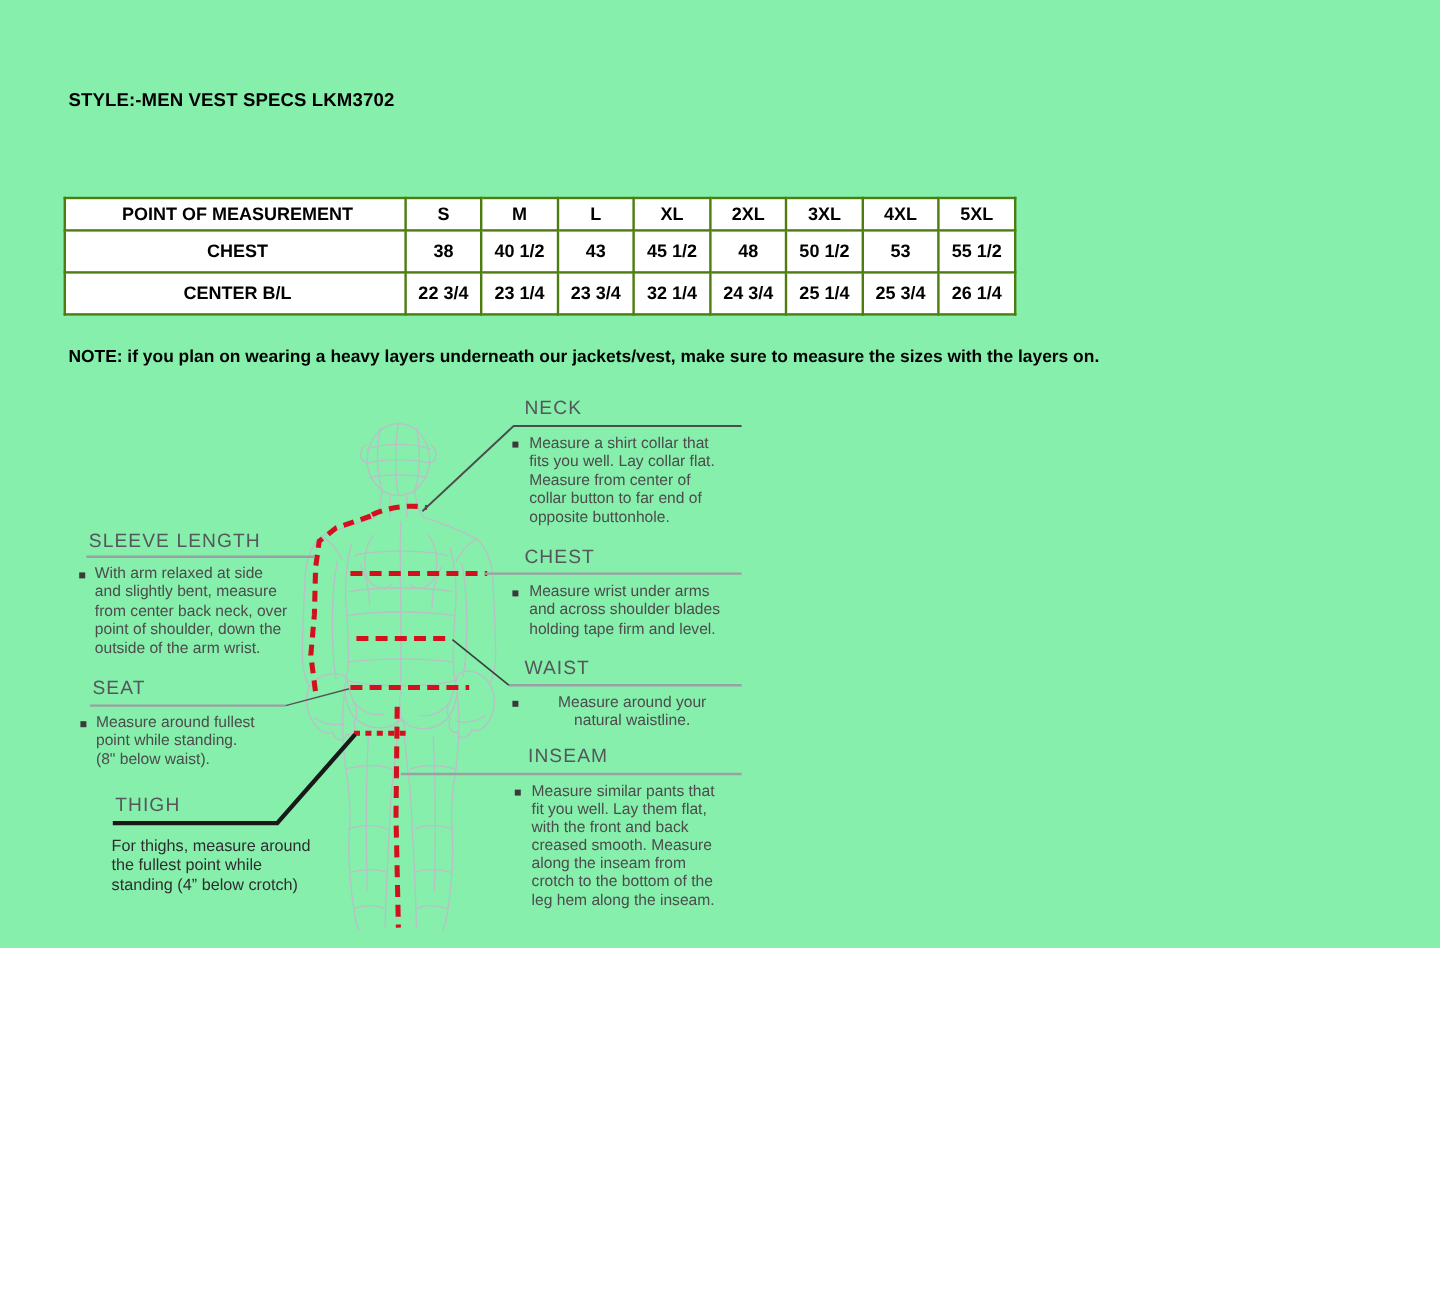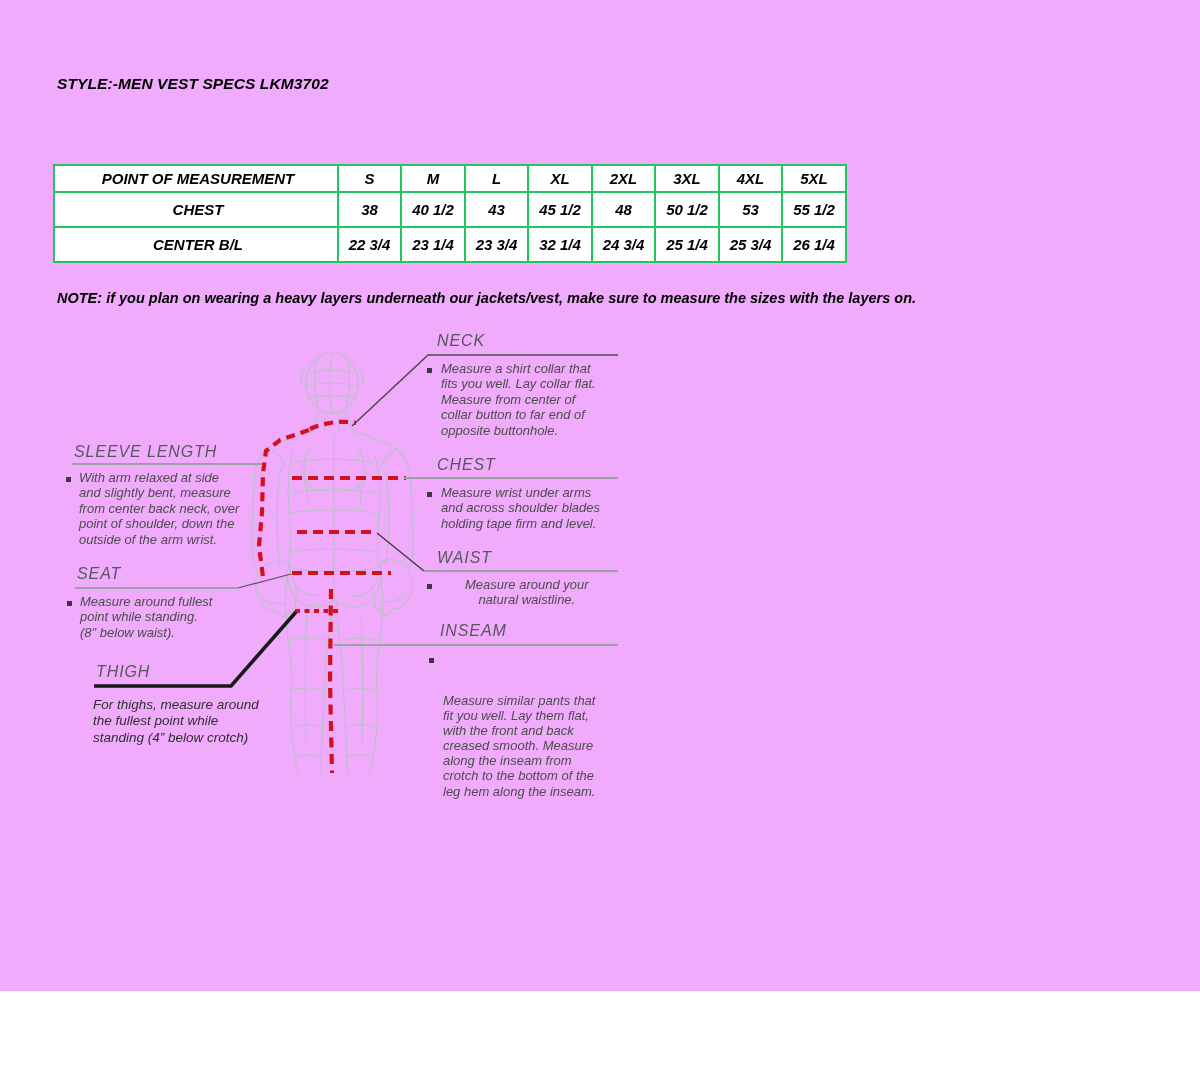--- a/index.html
+++ b/index.html
@@ -1,36 +1,36 @@
 <!DOCTYPE html>
 <html><head>
 <meta charset="utf-8">
 <style>
   html,body{margin:0;padding:0;background:#ffffff;}
-  #page{position:relative;width:1200px;height:991px;background:#f0abfc;overflow:hidden;
-        font-family:"Liberation Sans",sans-serif;color:#000;font-style:italic;}
+  #page{position:relative;width:1200px;height:790px;background:#86efac;overflow:hidden;
+        font-family:"Liberation Sans",sans-serif;color:#000;}
 
   
   .doc-title{position:absolute;left:57px;top:75px;font-size:15.5px;font-weight:bold;
              letter-spacing:.1px;white-space:nowrap;}
   .doc-note{position:absolute;left:57px;top:290px;font-size:14.5px;font-weight:bold;white-space:nowrap;}
 
   
   table.size{position:absolute;left:53px;top:164px;border-collapse:collapse;table-layout:fixed;}
-  table.size td,table.size th{border:2px solid #22c55e;font-size:15px;font-weight:bold;
+  table.size td,table.size th{border:2px solid #4d7c0f;font-size:15px;font-weight:bold;
       padding:0;vertical-align:middle;background:#fff;font-family:"Liberation Sans",sans-serif;}
   table.size tr.hdr td{height:25px;text-align:center;}
   table.size tr.data td{height:33px;text-align:center;}
   table.size td.lbl{text-align:left;padding-left:4px;}
 
   
   .sec-title{position:absolute;font-size:16px;letter-spacing:.9px;color:#56575b;white-space:nowrap;}
   .desc{position:absolute;font-size:13px;line-height:15.4px;color:#4c4c4c;}
   .desc div{white-space:nowrap;}
-  .desc.inseam-d{line-height:15.1px;margin-top:42px;}
+  .desc.inseam-d{line-height:15.1px;}
   .desc.thigh-d{font-size:13.5px;line-height:16.4px;color:#2e2e2e;}
   .bullet{position:absolute;width:5px;height:5px;background:#3a3a3a;}
 
   svg.diagram{position:absolute;left:0;top:0;}
   .fig path,.fig ellipse{fill:none;stroke:#b9c0c6;stroke-width:1.1;stroke-linecap:round;}
   .redline{fill:none;stroke:#d2101e;stroke-width:4.2;}
 </style>
 </head>
 <body>
 

